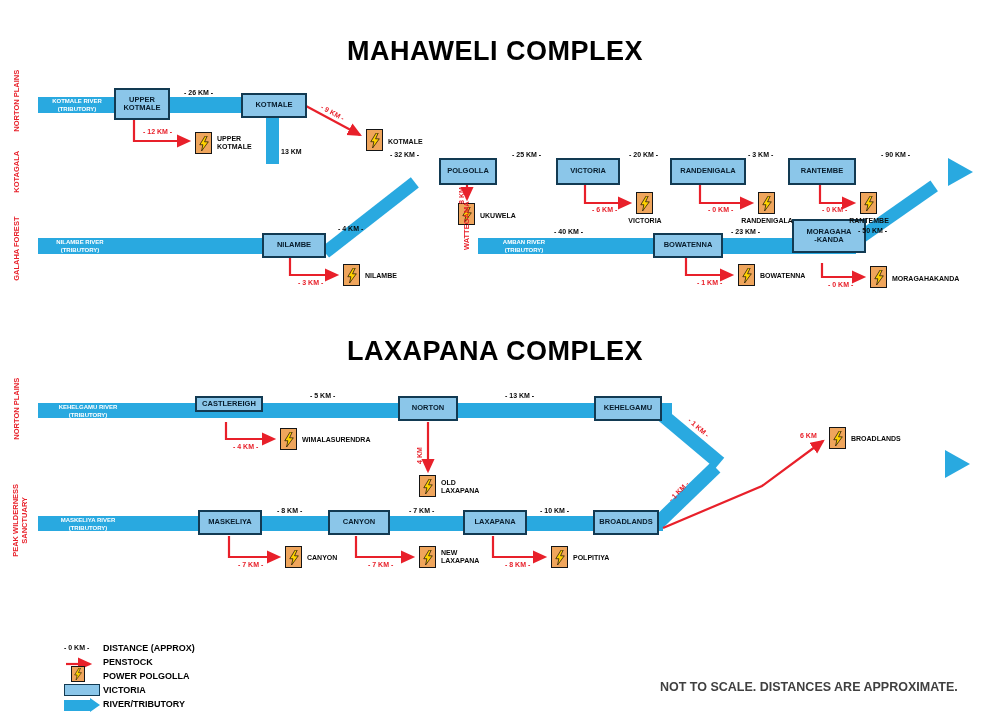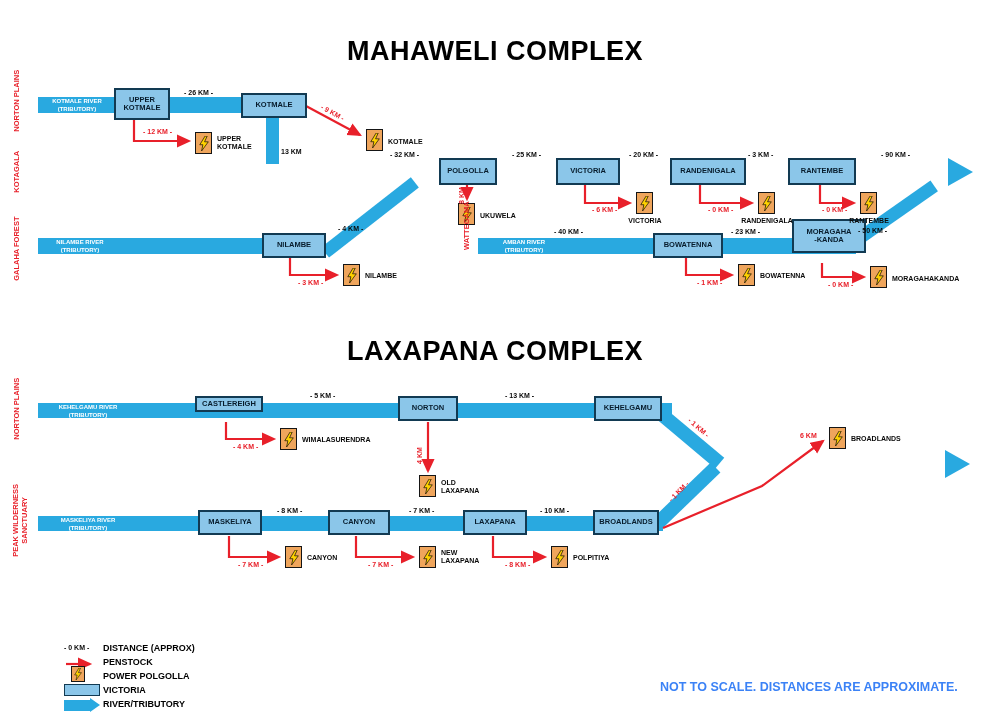--- a/index.html
+++ b/index.html
@@ -14,21 +14,21 @@
   .arrow-right.mini { border-top-width:7px; border-bottom-width:7px; border-left-width:10px; }
   .res { position:absolute; background:var(--reservoir); border:2px solid var(--resborder); color:#071c2c; font-weight:bold; font-size:7.5px; line-height:1.1; display:flex; align-items:center; justify-content:center; text-align:center; z-index:3; }
   .ps { position:absolute; width:17px; height:22px; background:var(--station); border:1.6px solid #151515; display:flex; align-items:center; justify-content:center; z-index:3; }
   .ps.mini { width:14px; height:16px; }
   .pslabel { position:absolute; font-size:7px; font-weight:bold; color:#0a0a0a; line-height:1.15; z-index:4; }
   .dist { position:absolute; font-size:7px; font-weight:bold; color:#0a0a0a; white-space:nowrap; z-index:4; }
   .dist.red { color:var(--penstock); }
   .overlay { position:absolute; left:0; top:0; z-index:2; pointer-events:none; }
   .legend-label { position:absolute; font-size:9px; font-weight:bold; color:#000; z-index:4; }
   .swatch-res { position:absolute; background:var(--reservoir); border:1.5px solid var(--resborder); z-index:1; }
-  .footnote { position:absolute; font-size:12.5px; font-weight:bold; color:#3b82f6; white-space:nowrap; z-index:5; }
+  .footnote { position:absolute; font-size:12.5px; font-weight:bold; color:#404040; white-space:nowrap; z-index:5; }
 </style>
 </head>
 <body>
 
 <div class="canvas">
 
   <h1 class="title" style="top:336px">LAXAPANA COMPLEX</h1>
   <h1 class="title" style="top:36px">MAHAWELI COMPLEX</h1>
 
   <div class="vlabel" style="left:-23px;top:96px;width:80px">NORTON PLAINS</div>

